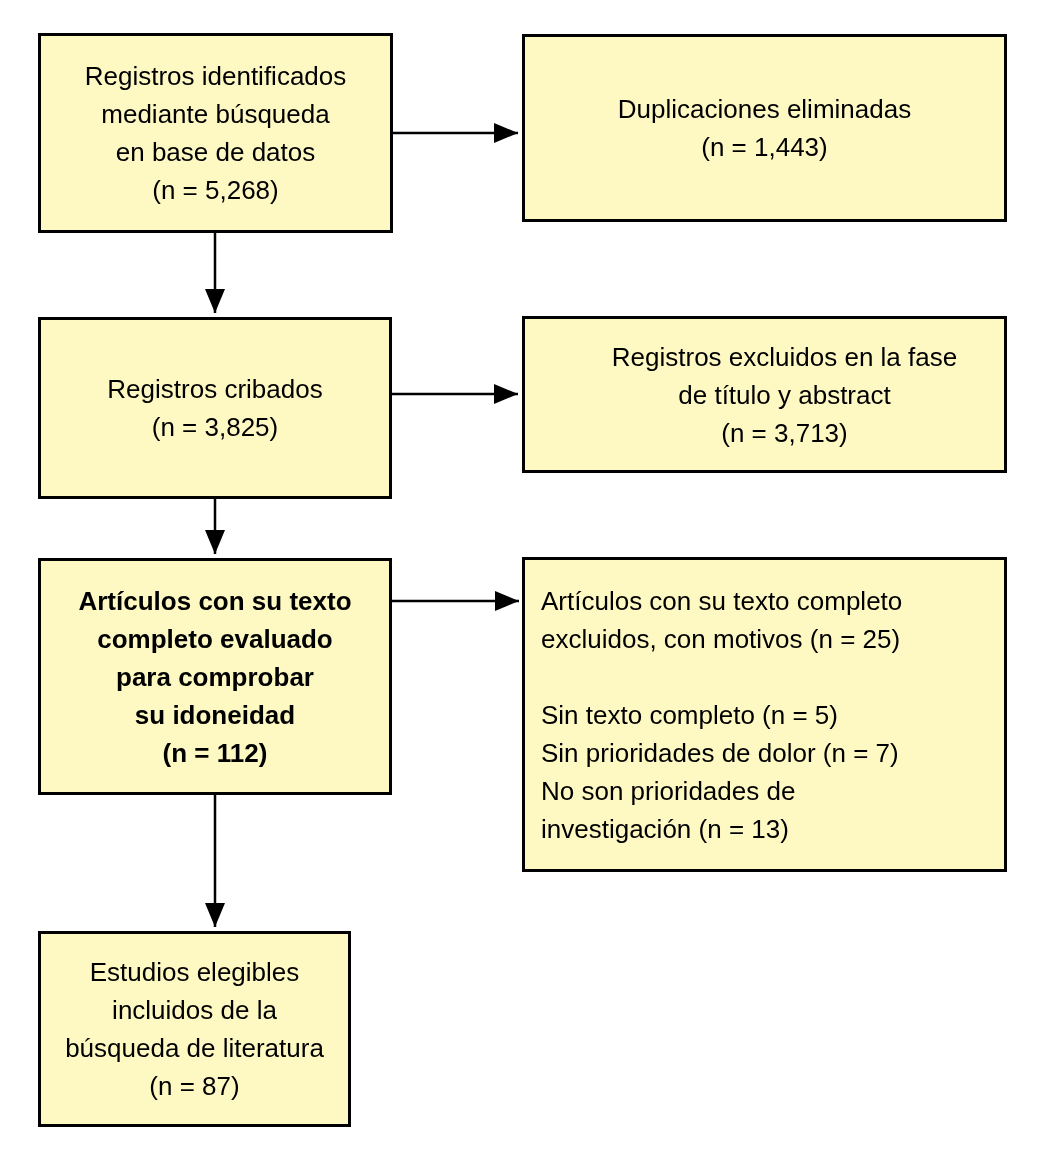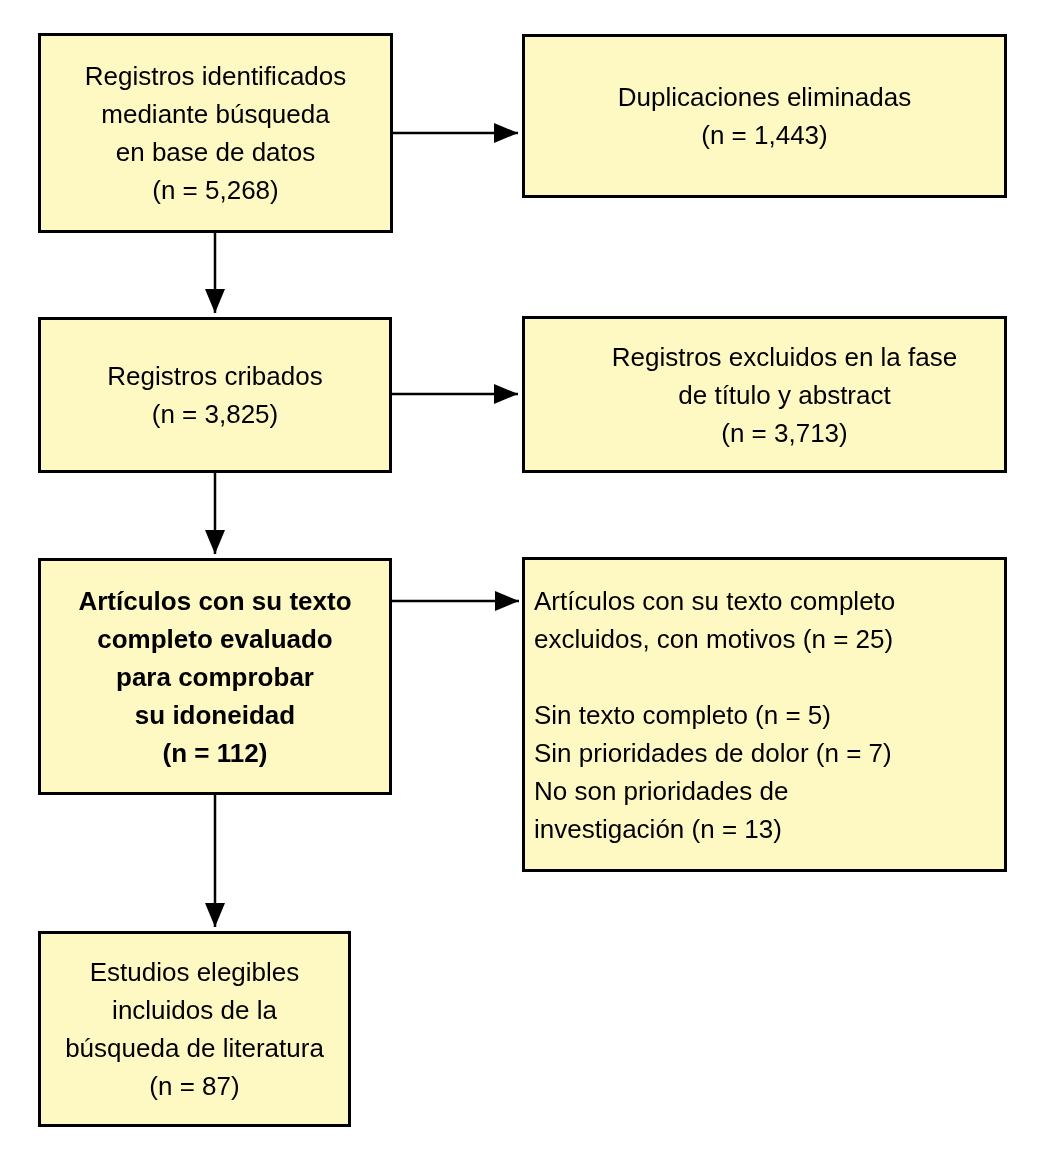--- a/index.html
+++ b/index.html
@@ -31,27 +31,27 @@
     white-space: pre-line;
     display: flex;
     align-items: center;
     justify-content: center;
     text-align: center;
   }
 
   .box.txt-left {
     text-align: left;
     justify-content: flex-start;
-    padding-left: 9px;
+    padding-left: 16px;
     padding-right: 14px;
   }
 
   #box-identified { left: 38px;  top: 33px;  width: 355px; height: 200px; }
-  #box-duplicates { left: 522px; top: 34px;  width: 485px; height: 164px; }
-  #box-screened   { left: 38px;  top: 317px; width: 354px; height: 156px; }
+  #box-duplicates { left: 522px; top: 34px;  width: 485px; height: 188px; }
+  #box-screened   { left: 38px;  top: 317px; width: 354px; height: 182px; }
   #box-excluded-ta{ left: 522px; top: 316px; width: 485px; height: 157px; padding-left: 40px; }
   #box-fulltext   { left: 38px;  top: 558px; width: 354px; height: 237px; font-weight: bold; }
   #box-ft-excl    { left: 522px; top: 557px; width: 485px; height: 315px; }
   #box-included   { left: 38px;  top: 931px; width: 313px; height: 196px; }
 </style>
 </head>
 <body>
 
 <div class="canvas">
 

